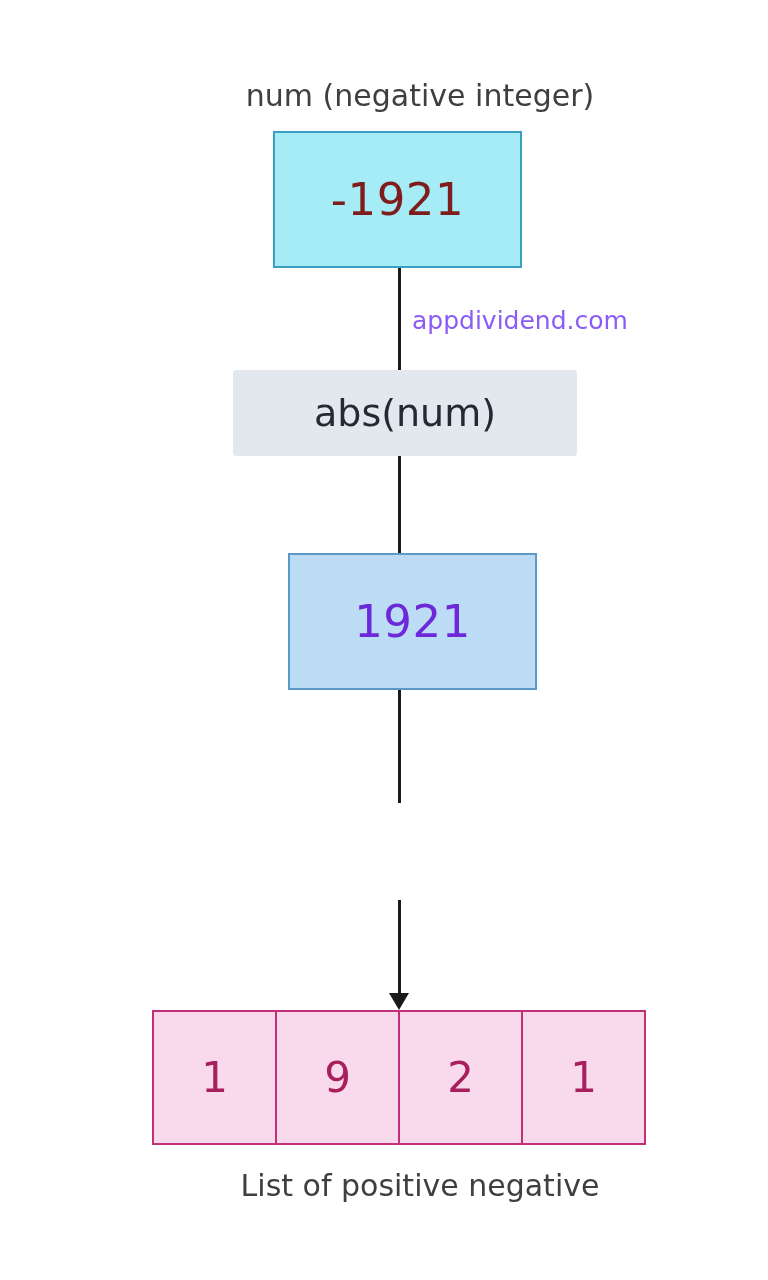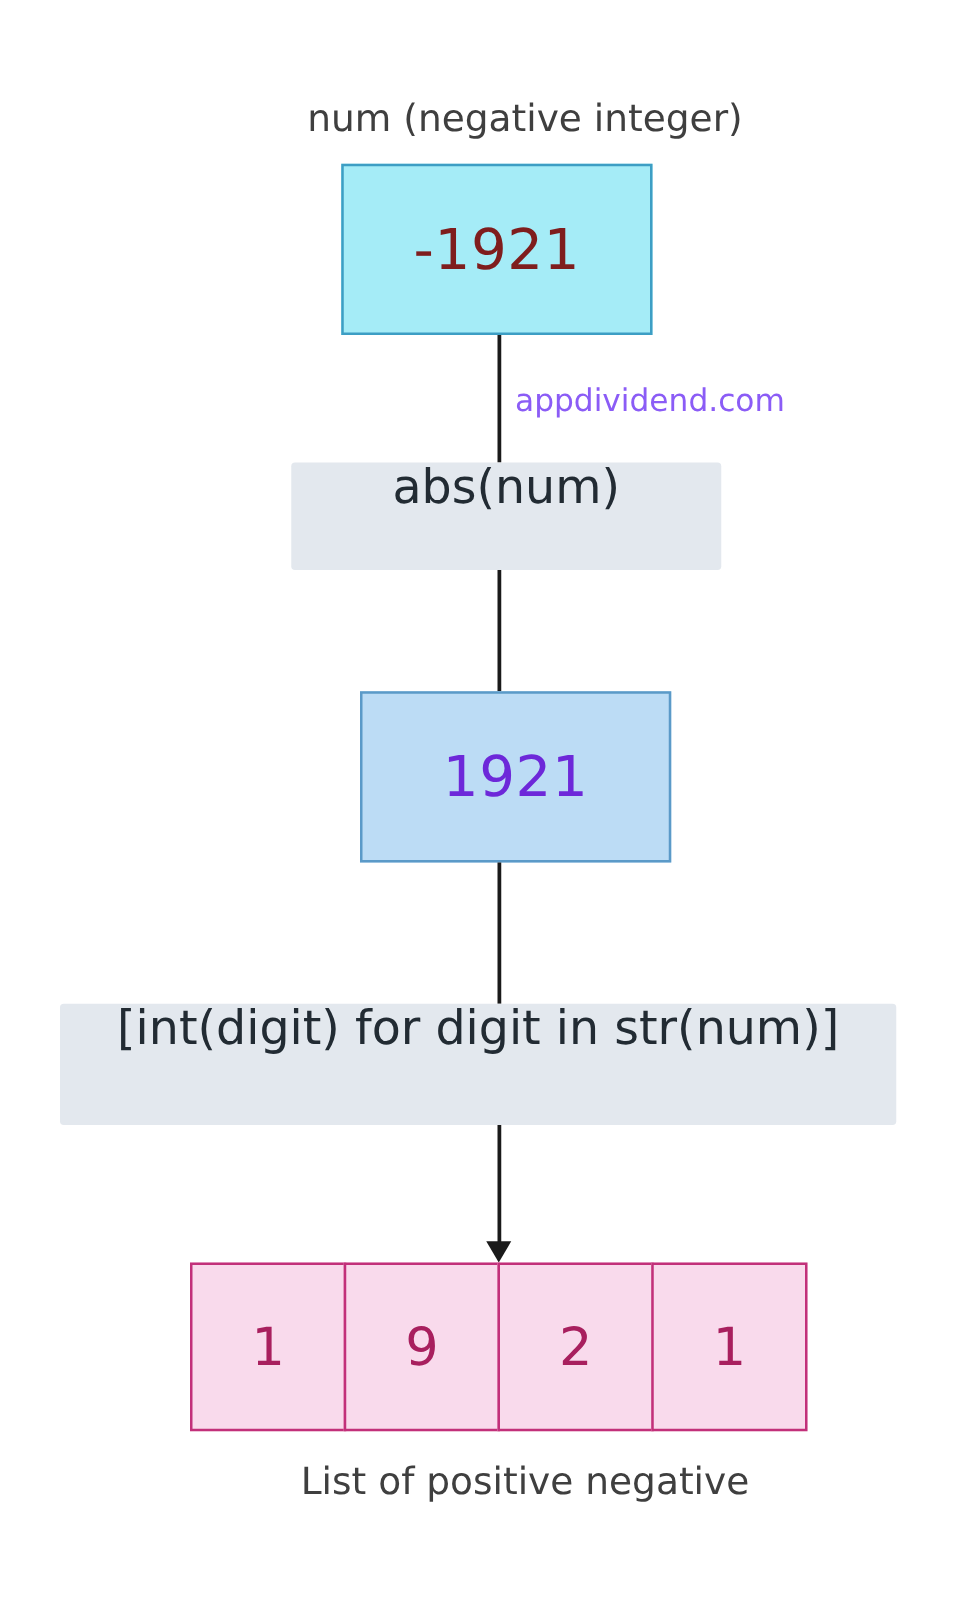--- a/index.html
+++ b/index.html
@@ -70,20 +70,21 @@
     color: #6d28d9;
     font-size: 45px;
     letter-spacing: 0.5px;
   }
 
   
   .op-label {
     position: absolute;
     box-sizing: border-box;
     display: flex;
+    align-items: center;
     justify-content: center;
     background: #e3e8ee;
     border-radius: 3px;
     color: #222b33;
     line-height: 1;
   }
   .op-abs {
     left: 233px;
     top: 370px;
     width: 344px;
@@ -176,23 +177,20 @@
   </div>
 
   <div class="connector" style="top:456px; height:97px;"></div>
 
   <div class="node node-blue">
     <span>1921</span>
   </div>
 
   <div class="connector" style="top:690px; height:113px;"></div>
 
-  <div class="op-label op-listcomp">
-    <span>[int(digit) for digit in str(num)]</span>
-  </div>
 
   <div class="connector" style="top:900px; height:95px;"></div>
   <div class="arrow-head" style="top:993px;"></div>
 
   <div class="digit-row">
     <div class="digit-cell">
       <span>1</span>
     </div>
     <div class="digit-cell">
       <span>9</span>

